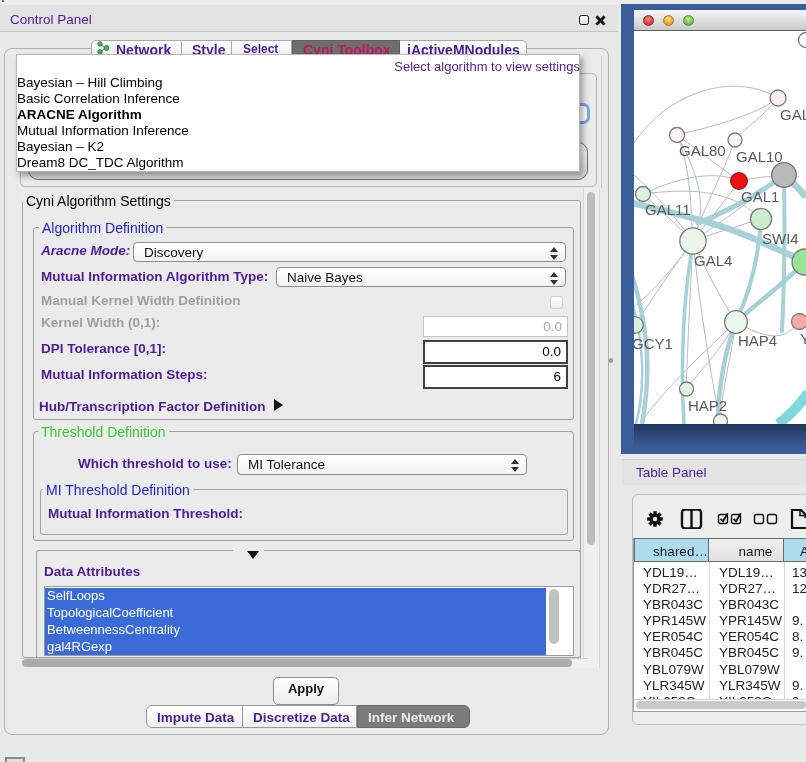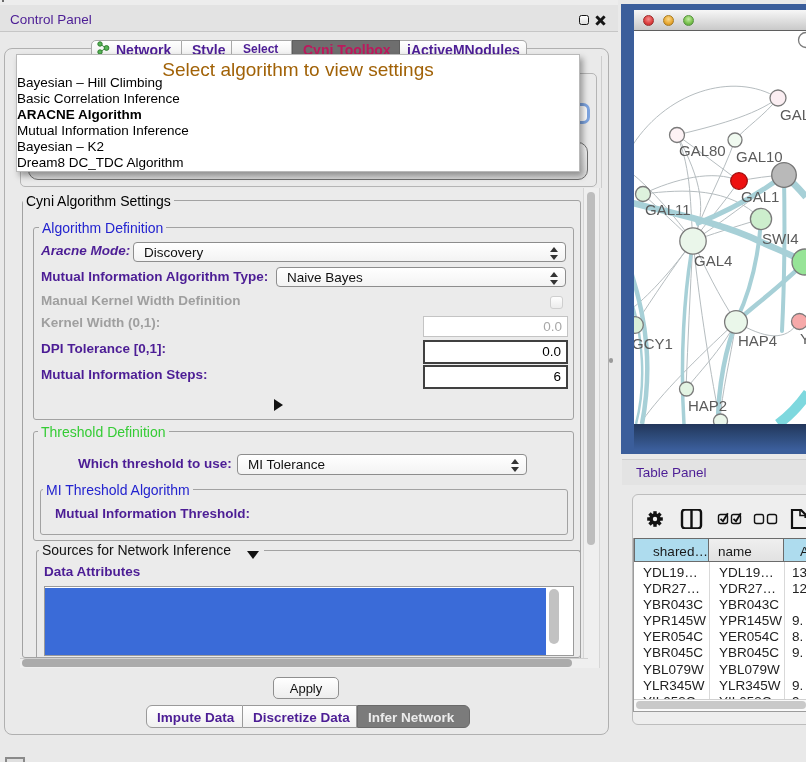--- a/index.html
+++ b/index.html
@@ -87,65 +87,66 @@
 
   <div class="lbl bold dis" style="left:41px; top:315px;">Kernel Width (0,1):</div>
   <div class="field" style="left:423px; top:316px; width:145px; height:21px; border:1px solid #c4c4c4; color:#a8a8a8; padding-top:2px;">0.0</div>
 
   <div class="lbl bold" style="left:41px; top:341px;">DPI Tolerance [0,1]:</div>
   <div class="field" style="left:423px; top:340px; width:145px; height:24px; border:2px solid #404040; padding-top:2px;">0.0</div>
 
   <div class="lbl bold" style="left:41px; top:367px;">Mutual Information Steps:</div>
   <div class="field" style="left:423px; top:365px; width:145px; height:24px; border:2px solid #404040; padding-top:2px;">6</div>
 
+  <div class="lbl bold" style="left:39px; top:399px;">Hub/Transcription Factor Definition</div>
   <svg class="abs" style="left:272px; top:398px;" width="12" height="14" viewBox="0 0 12 14">
       <path d="M2 1 L11 7 L2 13 Z" fill="#111"></path>
     </svg>
 
   <div class="gbox" style="left:33px; top:431px; width:541px; height:110px;"></div>
   <div class="gtitle" style="left:38px; top:424px; color:#35cc35;">Threshold Definition</div>
 
   <div class="lbl bold" style="left:78px; top:456px;">Which threshold to use:</div>
   <div class="combo" style="left:237px; top:454px; width:290px; height:21px;">
       <span class="ct">MI Tolerance</span>
       <span class="arr"></span>
     </div>
 
   <div class="gbox" style="left:40px; top:489px; width:528px; height:46px;"></div>
-  <div class="gtitle" style="left:43px; top:482px; color:#2323cf;">MI Threshold Algorithm</div>
-  <div class="lbl bold" style="left:48px; top:506px;margin-left:7px;">Mutual Information Threshold:</div>
+  <div class="gtitle" style="left:43px; top:482px; color:#2323cf;">MI Threshold Definition</div>
+  <div class="lbl bold" style="left:48px; top:506px;">Mutual Information Threshold:</div>
 
   <div class="gbox" style="left:36px; top:550px; width:545px; height:115px; border-bottom:none; border-radius:3px 3px 0 0;"></div>
-  <div class="gtitle" style="left:39px; top:542px; color:#111;">Sources for Network Inference</div>
   <div class="abs" style="left:233px; top:546px; width:31px; height:14px; background:#ebebeb;"></div>
     <svg class="abs" style="left:246px; top:549px;" width="14" height="11" viewBox="0 0 14 11">
       <path d="M1 2 L13 2 L7 10 Z" fill="#111"></path>
     </svg>
   <div class="lbl bold" style="left:44px; top:564px;">Data Attributes</div>
 
   <div class="abs" style="left:44px; top:586px; width:530px; height:70px; background:#fff; border:1px solid #9a9a9a;"></div>
   <div class="abs" style="left:45px; top:588px; width:501px; height:67px; background:#3a6bd8;"></div>
+  <div class="abs" style="left:47px; top:587px; font-size:13px; color:#fff; line-height:17px;">SelfLoops<br>TopologicalCoefficient<br>BetweennessCentrality<br>gal4RGexp</div>
   <div class="abs" style="left:549px; top:589px; width:10px; height:55px; background:#c2c2c2; border-radius:5px;"></div>
 
   <div class="abs" style="left:20px; top:658px; width:568px; height:10px; background:#efefef; border-top:1px solid #d0d0d0;"></div>
   <div class="abs" style="left:22px; top:659px; width:550px; height:8px; background:#ababab; border-radius:4px;"></div>
 
-  <div class="abs" style="left:273px; top:677px; width:66px; height:22px; background:linear-gradient(#ffffff,#ededed); border:1px solid #8f8f8f; border-radius:5px; text-align:center; font-size:13px; font-weight:normal; color:#111; padding-top:3px;">Apply</div>
+  <div class="abs" style="left:273px; top:677px; width:66px; height:28px; background:linear-gradient(#ffffff,#ededed); border:1px solid #8f8f8f; border-radius:5px; text-align:center; font-size:13px; font-weight:bold; color:#111; padding-top:3px;">Apply</div>
 
   <div class="abs" style="left:146px; top:705px; width:97px; height:23px; background:linear-gradient(#ffffff,#f0f0f0); border:1px solid #9a9a9a; border-radius:6px 0 0 6px;"></div>
   <div class="abs" style="left:243px; top:705px; width:114px; height:23px; background:linear-gradient(#ffffff,#f0f0f0); border:1px solid #9a9a9a; border-left:none;"></div>
   <div class="abs" style="left:357px; top:705px; width:113px; height:23px; background:#7b7b7b; border:1px solid #6a6a6a; border-radius:0 6px 6px 0;"></div>
   <div class="lbl bold" style="left:157px; top:710px;">Impute Data</div>
   <div class="lbl bold" style="left:253px; top:710px;">Discretize Data</div>
   <div class="lbl bold" style="left:368px; top:710px; color:#ececec;">Infer Network</div>
 
   <div class="abs" style="left:5px; top:757px; width:20px; height:10px; border:2px solid #8a8a8a; background:#e0e0e0;"></div>
 
   <div class="abs" style="left:16px; top:54px; width:564px; height:118px; background:#fff; border:1px solid #b9b9b9; box-shadow:3px 4px 6px rgba(0,0,0,0.35);"></div>
-  <div class="abs" style="left:16px; top:59px; width:564px; text-align:center; font-size:19px; color:#a16207;">Select algorithm to view settings</div>
+  <div class="abs" style="left:16px; top:59px; width:564px; text-align:right; font-size:13px; color:#4c1d95;">Select algorithm to view settings</div>
   <div class="abs" style="left:17px; top:75px; font-size:13.5px; color:#000; line-height:16px;">Bayesian – Hill Climbing<br>Basic Correlation Inference<br><b>ARACNE Algorithm</b><br>Mutual Information Inference<br>Bayesian – K2<br>Dream8 DC_TDC Algorithm</div>
 
   <div class="abs" style="left:609px; top:358px; width:4px; height:5px; background:#9a9a9a; border-radius:2px;"></div>
 
   <div class="abs" style="left:621px; top:4px; width:185px; height:450px; background:#3b5e9b;"></div>
 
   <div class="abs" style="left:634px; top:10px; width:172px; height:21px; background:linear-gradient(#f7f7f7,#c9c9c9); border-bottom:1px solid #5f5f5f;"></div>
   <div class="abs" style="left:643px; top:15px; width:11px; height:11px; border-radius:50%; background:radial-gradient(circle at 50% 35%, #f48d8d, #dd3e3e 60%, #b02a2a); border:0.5px solid #9d2c2c;"></div>
   <div class="abs" style="left:663px; top:15px; width:11px; height:11px; border-radius:50%; background:radial-gradient(circle at 50% 35%, #fad98b, #e8a832 60%, #bc7f1f); border:0.5px solid #a97c20;"></div>
   <div class="abs" style="left:683px; top:15px; width:11px; height:11px; border-radius:50%; background:radial-gradient(circle at 50% 35%, #c4eda4, #77c04b 60%, #51913a); border:0.5px solid #579340;"></div>
@@ -257,21 +258,21 @@
     </g>
     <path d="M159.5 9 L159.5 5.5 L155 1 L146 1 L146 19 L160 19" fill="none" stroke="#111" stroke-width="2.2"></path>
       <path d="M154 1.5 L154 6.5 L159.5 6.5" fill="none" stroke="#111" stroke-width="1.6"></path>
   </svg>
 
   <div class="abs" style="left:633px; top:538px; width:173px; height:174px; background:#fff; border:1px solid #9c9c9c; border-right:none;"></div>
   <div class="abs" style="left:634px; top:538px; width:75px; height:24px; background:#aedcee; border:1px solid #6b6b6b;"></div>
   <div class="abs" style="left:709px; top:538px; width:75px; height:24px; background:linear-gradient(#efefef,#e2e2e2); border:1px solid #6b6b6b; border-left:none;"></div>
   <div class="abs" style="left:784px; top:538px; width:22px; height:24px; background:#aedcee; border:1px solid #6b6b6b; border-left:none; border-right:none;"></div>
   <div class="abs" style="left:643px; top:544px; width:75px; text-align:center; font-size:13.5px; color:#1a1a1a;">shared…</div>
-  <div class="abs" style="left:718px; top:544px; width:75px; text-align:left; font-size:13.5px; color:#1a1a1a;">name</div>
+  <div class="abs" style="left:718px; top:544px; width:75px; text-align:center; font-size:13.5px; color:#1a1a1a;">name</div>
   <div class="abs" style="left:800px; top:544px; font-size:13.5px; color:#1a1a1a;">A</div>
 
   <div class="abs" style="left:634px; top:562px; width:172px; height:137px; overflow:hidden; font-size:13.5px; color:#222;">
     <div style="position:absolute; left:9px; top:3px; line-height:16.1px;">YDL19…<br>YDR27…<br>YBR043C<br>YPR145W<br>YER054C<br>YBR045C<br>YBL079W<br>YLR345W<br>YIL053C</div>
     <div style="position:absolute; left:85px; top:3px; line-height:16.1px;">YDL19…<br>YDR27…<br>YBR043C<br>YPR145W<br>YER054C<br>YBR045C<br>YBL079W<br>YLR345W<br>YIL053C</div>
     <div style="position:absolute; left:158px; top:3px; line-height:16.1px;">13<br>12<br>&nbsp;<br>9.<br>8.<br>9.<br>&nbsp;<br>9.<br>9.</div>
     <div style="position:absolute; left:75px; top:0; width:1px; height:138px; background:#d9d9d9;"></div>
     <div style="position:absolute; left:150px; top:0; width:1px; height:138px; background:#d9d9d9;"></div>
   </div>
 

